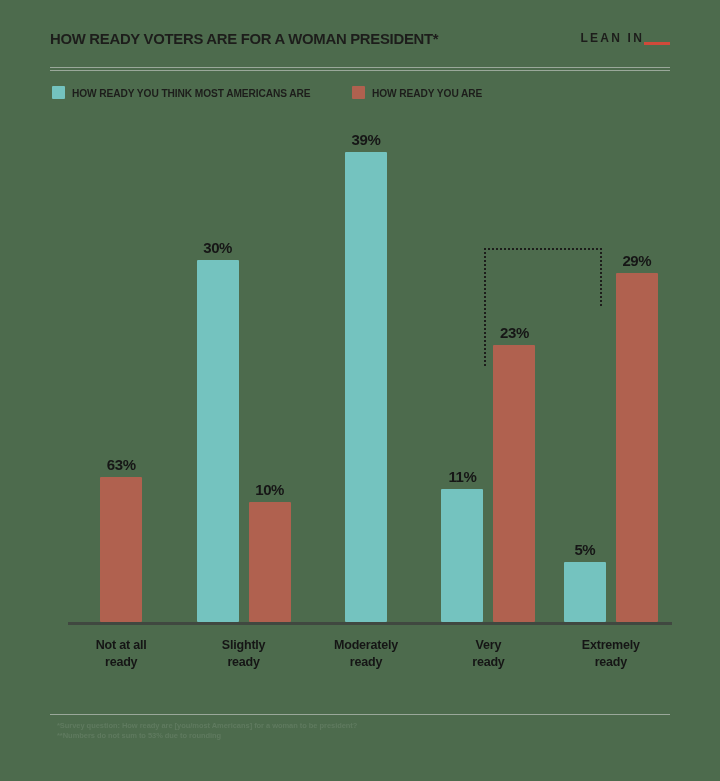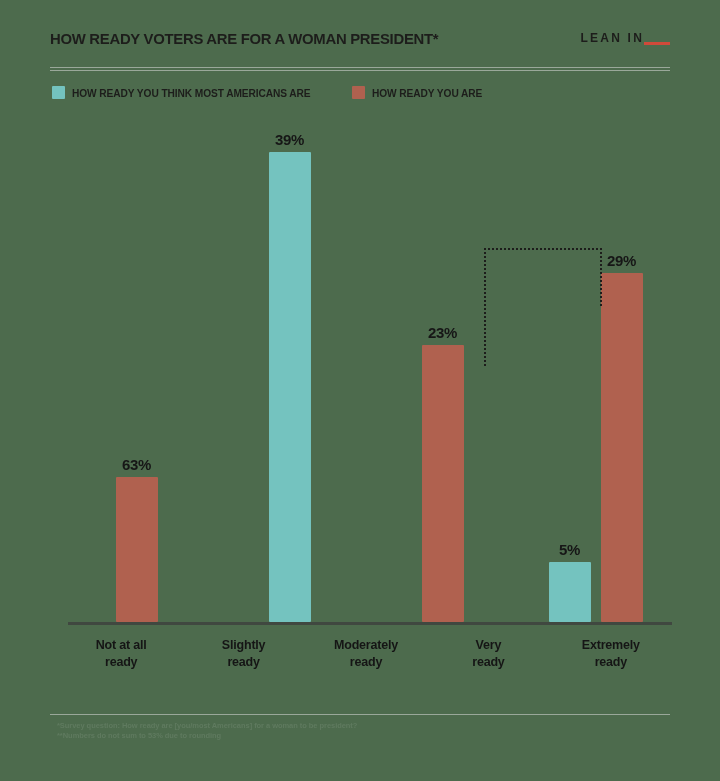--- a/index.html
+++ b/index.html
@@ -179,25 +179,39 @@
   <div class="plot">
     <div class="groups" id="groups">
         <div class="group">
           <div class="bar-wrap">
             <div class="bar-value">63%</div>
             <div class="bar red" style="height: 144.615px; background: rgb(176, 97, 79);"></div>
           </div>
         </div>
         <div class="group">
           <div class="bar-wrap">
+            <div class="bar-value">30%</div>
+            <div class="bar teal" style="height: 361.538px; background: rgb(116, 195, 191);"></div>
+          </div>
+          <div class="bar-wrap">
+            <div class="bar-value">10%</div>
+            <div class="bar red" style="height: 120.513px; background: rgb(176, 97, 79);"></div>
+          </div>
+        </div>
+        <div class="group">
+          <div class="bar-wrap">
             <div class="bar-value">39%</div>
             <div class="bar teal" style="height: 470px; background: rgb(116, 195, 191);"></div>
           </div>
         </div>
         <div class="group">
+          <div class="bar-wrap">
+            <div class="bar-value">11%</div>
+            <div class="bar teal" style="height: 132.564px; background: rgb(116, 195, 191);"></div>
+          </div>
           <div class="bar-wrap">
             <div class="bar-value">23%</div>
             <div class="bar red" style="height: 277.179px; background: rgb(176, 97, 79);"></div>
           </div>
         </div>
         <div class="group">
           <div class="bar-wrap">
             <div class="bar-value">5%</div>
             <div class="bar teal" style="height: 60.2564px; background: rgb(116, 195, 191);"></div>
           </div>

